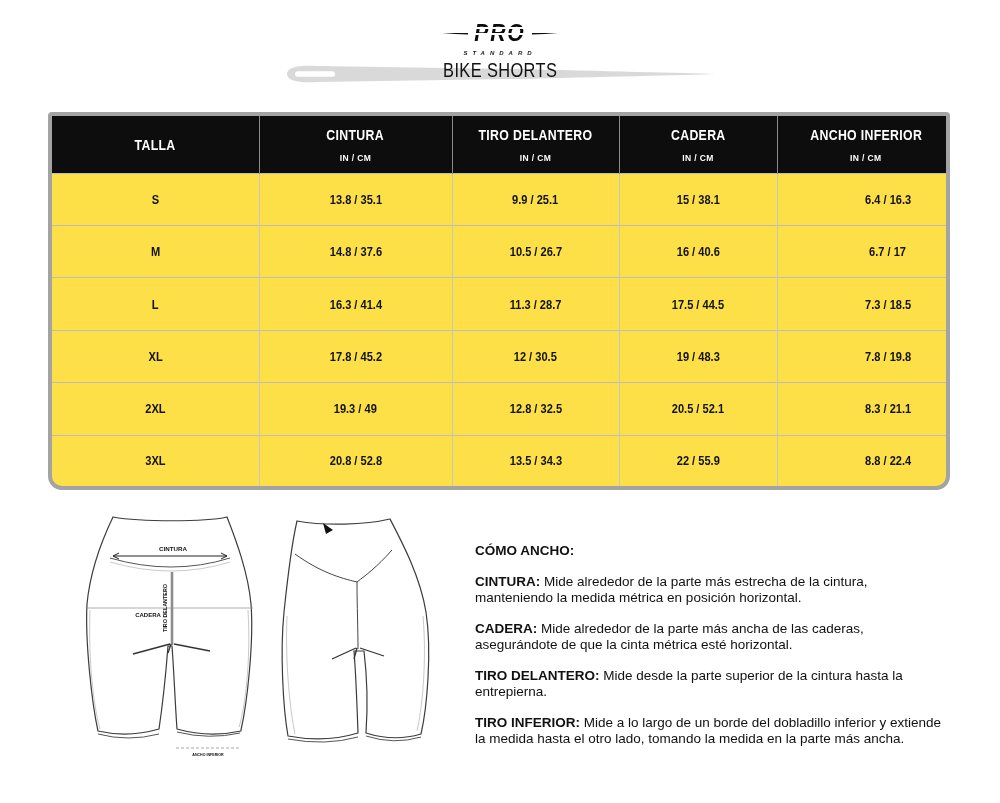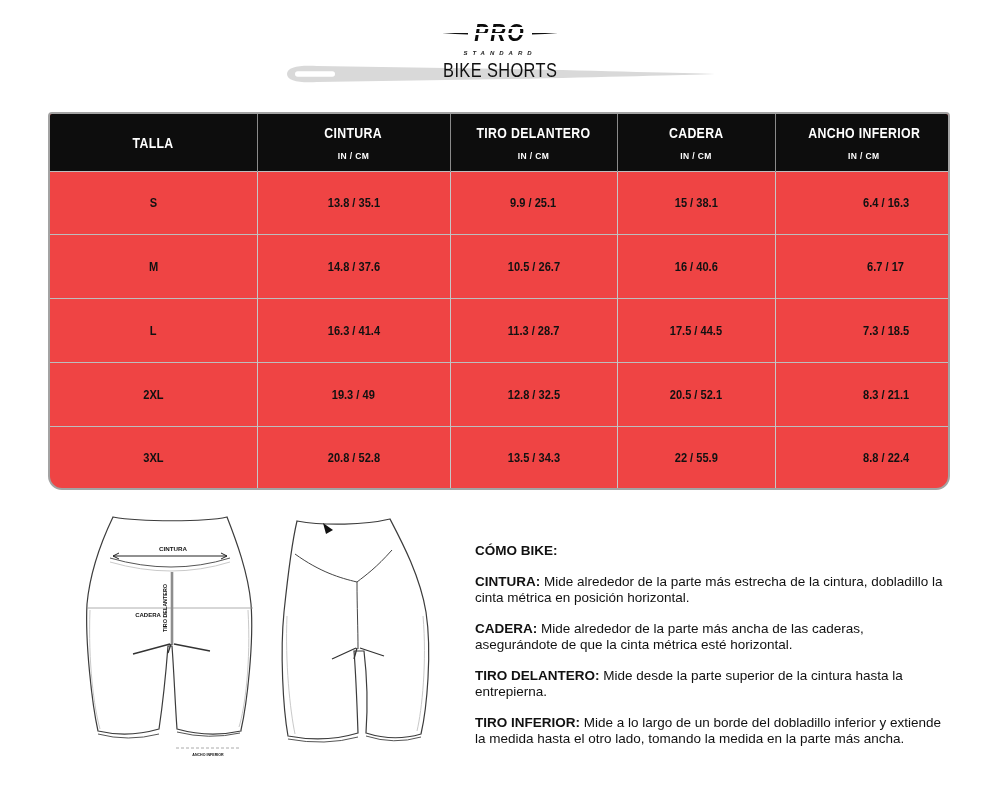--- a/index.html
+++ b/index.html
@@ -22,21 +22,21 @@
 
   
   .title-band { position:absolute; top:56px; left:0; width:1000px; height:34px; }
   .needle-svg { position:absolute; left:283px; top:6px; }
   .page-title { position:absolute; top:2px; left:0; width:1000px; text-align:center;
     font-weight:normal; font-size:21px; letter-spacing:.5px; color:#111; }
   .page-title span { display:inline-block; transform:scaleX(.78); }
 
   
   .size-table-wrap { position:absolute; left:48px; top:112px; width:902px; height:378px;
-    border:2px solid #a3a3a3; border-radius:4px 4px 14px 14px; overflow:hidden; background:#ef4444; }
+    border:4px solid #a3a3a3; border-radius:4px 4px 14px 14px; overflow:hidden; background:#fde047; }
   table.size-table { width:100%; height:100%; border-collapse:collapse; table-layout:fixed; }
   .size-table col.c1 { width:207px; } .size-table col.c2 { width:193px; }
   .size-table col.c3 { width:167px; } .size-table col.c4 { width:158px; }
   .size-table col.c5 { width:177px; }
   .size-table thead th { background:#0d0d0d; color:#fff; height:57px; vertical-align:middle;
     border-right:1px solid #8a8a8a; font-weight:bold; }
   .size-table thead th:last-child { border-right:none; }
   .hdr-label { font-size:15px; letter-spacing:.4px; }
   .hdr-label span, .cell span, .size-cell span { display:inline-block; transform:scaleX(.82); white-space:nowrap; }
   .hdr-unit { font-size:8.5px; margin-top:10px; letter-spacing:.4px; }
@@ -129,20 +129,27 @@
           <td class="cell"><span>10.5 / 26.7</span></td>
           <td class="cell"><span>16 / 40.6</span></td>
           <td class="cell"><span>6.7 / 17</span></td>
         </tr>
         <tr>
           <td class="size-cell"><span>L</span></td>
           <td class="cell"><span>16.3 / 41.4</span></td>
           <td class="cell"><span>11.3 / 28.7</span></td>
           <td class="cell"><span>17.5 / 44.5</span></td>
           <td class="cell"><span>7.3 / 18.5</span></td>
+        </tr>
+        <tr>
+          <td class="size-cell"><span>XL</span></td>
+          <td class="cell"><span>17.8 / 45.2</span></td>
+          <td class="cell"><span>12 / 30.5</span></td>
+          <td class="cell"><span>19 / 48.3</span></td>
+          <td class="cell"><span>7.8 / 19.8</span></td>
         </tr>
         <tr>
           <td class="size-cell"><span>2XL</span></td>
           <td class="cell"><span>19.3 / 49</span></td>
           <td class="cell"><span>12.8 / 32.5</span></td>
           <td class="cell"><span>20.5 / 52.1</span></td>
           <td class="cell"><span>8.3 / 21.1</span></td>
         </tr>
         <tr>
           <td class="size-cell"><span>3XL</span></td>
@@ -188,20 +195,20 @@
     <path d="M15,42 C40,60 60,66 77,70" fill="none" stroke="#444" stroke-width="1"></path>
     <path d="M112,38 C96,56 86,63 77,70" fill="none" stroke="#444" stroke-width="1"></path>
     <path d="M77,70 C77,95 78,116 78,137" fill="none" stroke="#444" stroke-width="1"></path>
     <path d="M52,147 L76,136 M80,136 L104,144 M77,136 L74,147" stroke="#333" stroke-width="1.3" fill="none"></path>
     <path d="M8,227 Q45,234 78,225" fill="none" stroke="#555" stroke-width="1"></path>
     <path d="M86,224 Q114,233 141,225" fill="none" stroke="#555" stroke-width="1"></path>
     <polygon points="43,11 53,18 46,22" fill="#111"></polygon>
   </svg>
 
   <div class="howto">
-    <div class="howto-heading">CÓMO BIKE:</div>
-    <p><b>CINTURA:</b><span> Mide alrededor de la parte más estrecha de la cintura, dobladillo la cinta métrica en posición horizontal.</span></p>
+    <div class="howto-heading">CÓMO ANCHO:</div>
+    <p><b>CINTURA:</b><span> Mide alrededor de la parte más estrecha de la cintura, manteniendo la medida métrica en posición horizontal.</span></p>
     <p><b>CADERA:</b><span> Mide alrededor de la parte más ancha de las caderas, asegurándote de que la cinta métrica esté horizontal.</span></p>
     <p><b>TIRO DELANTERO:</b><span> Mide desde la parte superior de la cintura hasta la entrepierna.</span></p>
     <p><b>TIRO INFERIOR:</b><span> Mide a lo largo de un borde del dobladillo inferior y extiende la medida hasta el otro lado, tomando la medida en la parte más ancha.</span></p>
   </div>
 
 </div>
 
 </body></html>

